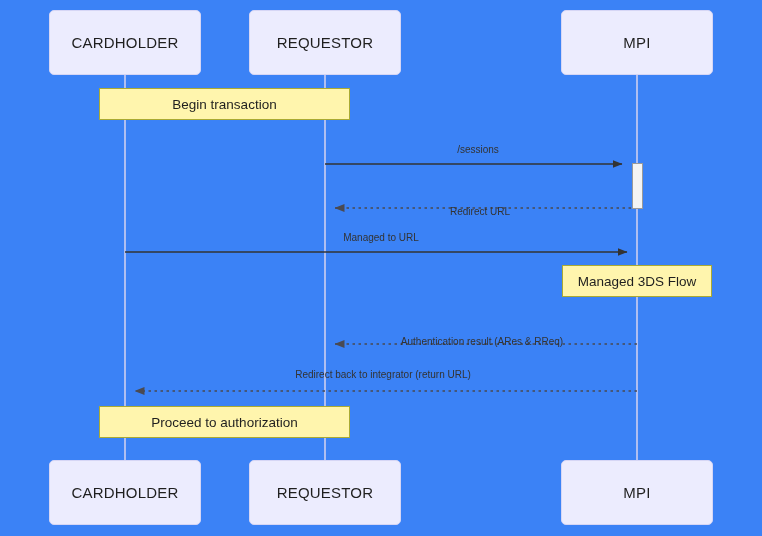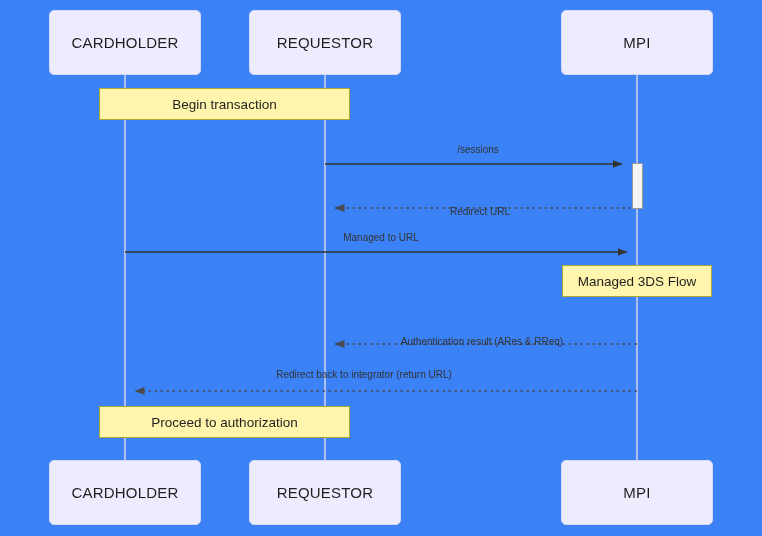--- a/index.html
+++ b/index.html
@@ -140,16 +140,16 @@
       <div class="note" style="left: 99px; top: 406px; width: 251px; height: 32px; background: rgb(255, 245, 173); border-color: rgb(170, 170, 51);">
         <span>Proceed to authorization</span>
       </div>
     </div>
 
   <div id="message-labels">
       <div class="msg-label" style="left: 478px; top: 144px; color: rgb(51, 51, 51);">/sessions</div>
       <div class="msg-label" style="left: 480px; top: 188px; color: rgb(51, 51, 51); margin-top: 18px;">Redirect URL</div>
       <div class="msg-label" style="left: 381px; top: 232px; color: rgb(51, 51, 51);">Managed to URL</div>
       <div class="msg-label" style="left: 482px; top: 323px; color: rgb(51, 51, 51); margin-top: 13px;">Authentication result (ARes &amp; RReq)</div>
-      <div class="msg-label" style="left: 364px; top: 369px; color: rgb(51, 51, 51);">Redirect back to integrator (return URL)</div>
+      <div class="msg-label" style="left: 383px; top: 369px; color: rgb(51, 51, 51);">Redirect back to integrator (return URL)</div>
     </div>
 
 </div>
 
 </body></html>

